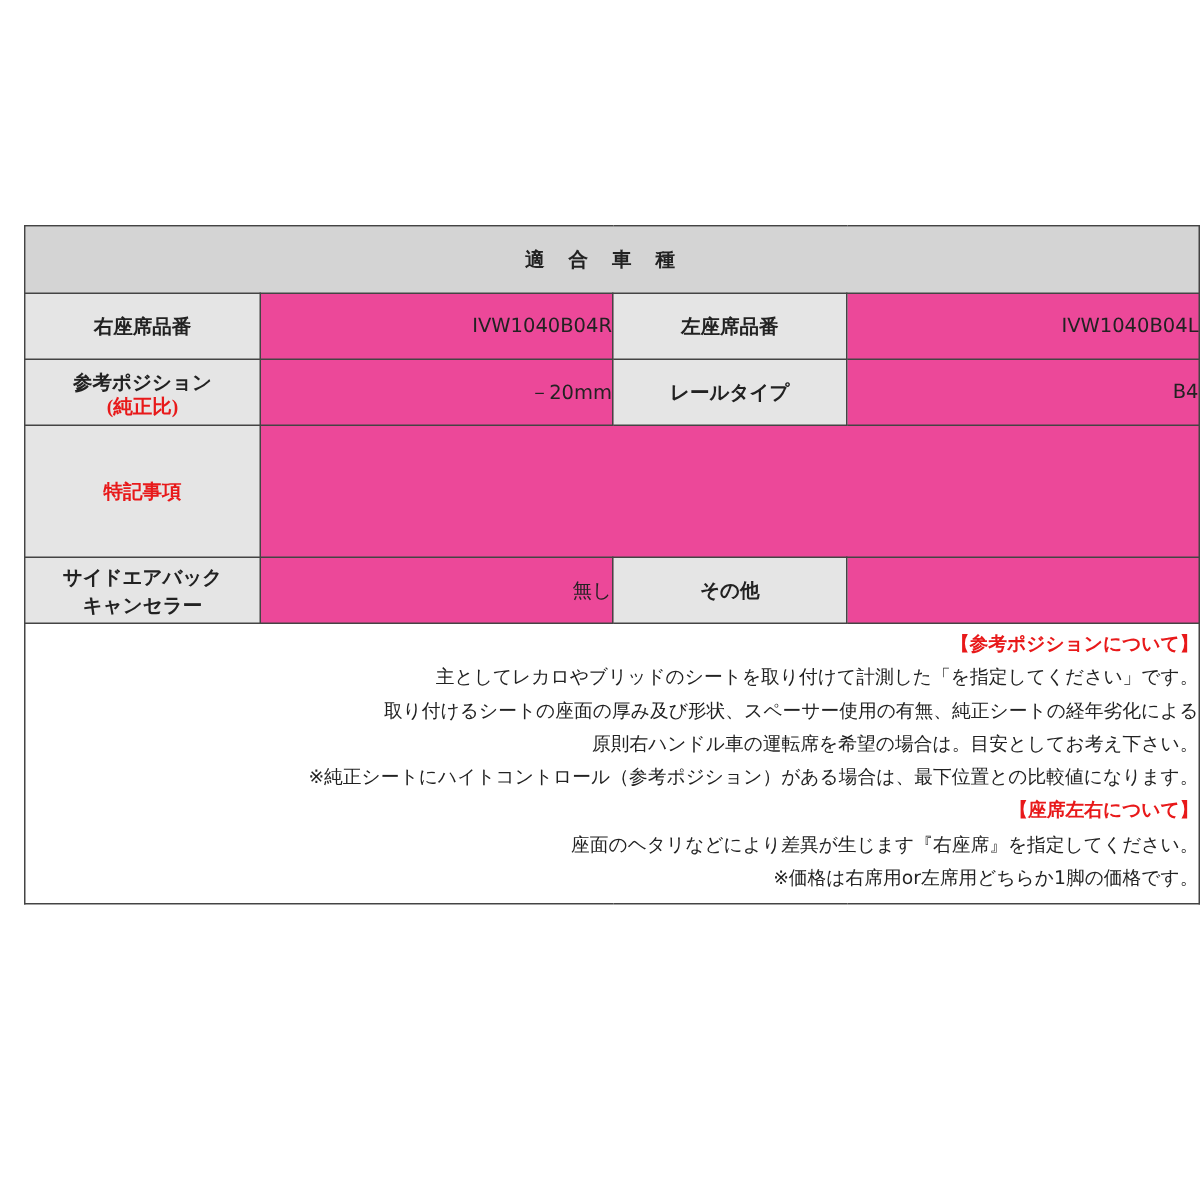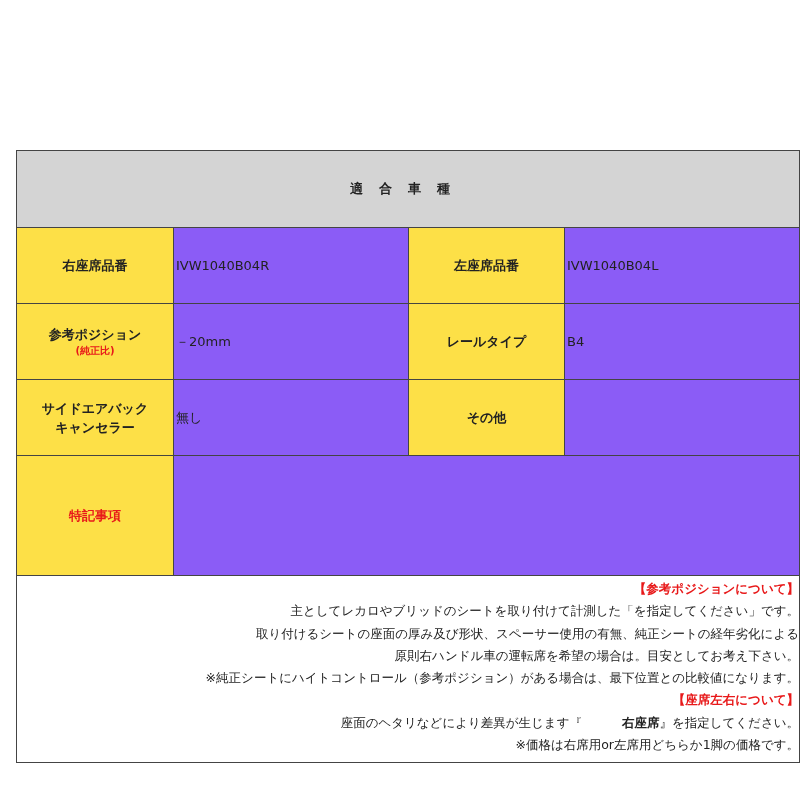--- a/index.html
+++ b/index.html
@@ -1,30 +1,30 @@
 <!DOCTYPE html>
 <html><head>
   <meta charset="utf-8">
   <style>
     html, body { margin: 0; padding: 0; background: #ffffff; }
     body { width: 800px; height: 800px; position: relative; overflow: hidden;
            font-family: "DejaVu Sans", "Liberation Sans", sans-serif; color: #222; }
     .sheet { position: absolute; left: 16px; top: 150px; width: 783px; }
     table.spec { border-collapse: collapse; width: 783px; table-layout: fixed; }
-    table.spec td { border: 1.5px solid #444; padding: 16px; font-size: 13px; height: 43px; }
+    table.spec td { border: 1.5px solid #444; padding: 0; font-size: 13px; height: 43px; }
     .title-cell { background: #d4d4d4; text-align: center; font-weight: bold; font-size: 17px;
                   letter-spacing: 16px; height: 44px !important; }
-    .label { background: #fde047; text-align: center; font-weight: bold; font-size: 12.5px; line-height: 19px; }
-    .value { background: #8b5cf6; text-align: left; padding-left: 2px !important; font-size: 12.5px; }
-    .sub-red { color: #e8191a; font-size: 10px; font-weight: bold; display: block; line-height: 14px; }
+    .label { background: #e5e5e5; text-align: center; font-weight: bold; font-size: 12.5px; line-height: 19px; font-family: Liberation Serif, serif; }
+    .value { background: #ec4899; text-align: right; padding-left: 2px !important; font-size: 12.5px; }
+    .sub-red { color: #e8191a; font-size: 13px; font-weight: bold; display: block; line-height: 14px; }
     .red-label { color: #e8191a; }
     .notes-cell { text-align: right; vertical-align: top; padding: 2px 0 6px 2px !important; height: auto !important; }
     .note-line { font-size: 12.5px; line-height: 22.3px; white-space: nowrap; }
     .note-head { color: #e8191a; font-weight: bold; }
-    .hl { font-weight: bold; margin-left: 40px; }
+    .hl { font-weight: normal; }
   </style>
 </head>
 <body>
 
 <div class="sheet">
   <table class="spec">
     <colgroup>
       <col style="width:157px">
         <col style="width:235px">
         <col style="width:156px">
@@ -43,31 +43,31 @@
     <tr>
       <td class="label">
         <span>参考ポジション</span>
         <span class="sub-red">(純正比)</span>
       </td>
       <td class="value">－20mm</td>
       <td class="label">レールタイプ</td>
       <td class="value">B4</td>
     </tr>
     <tr>
+      <td class="label red-label" style="height:87px">特記事項</td>
+      <td colspan="3" class="value"></td>
+    </tr>
+    <tr>
       <td class="label">
         <span style="display:block">サイドエアバック</span>
         <span style="display:block">キャンセラー</span>
       </td>
       <td class="value">無し</td>
       <td class="label">その他</td>
       <td class="value"></td>
-    </tr>
-    <tr>
-      <td class="label red-label" style="height:87px">特記事項</td>
-      <td colspan="3" class="value"></td>
     </tr>
     <tr>
       <td colspan="4" class="notes-cell">
         <div class="note-line note-head">【参考ポジションについて】</div>
         <div class="note-line">主としてレカロやブリッドのシートを取り付けて計測した「を指定してください」です。</div>
         <div class="note-line">取り付けるシートの座面の厚み及び形状、スペーサー使用の有無、純正シートの経年劣化による</div>
         <div class="note-line">原則右ハンドル車の運転席を希望の場合は。目安としてお考え下さい。</div>
         <div class="note-line">※純正シートにハイトコントロール（参考ポジション）がある場合は、最下位置との比較値になります。</div>
         <div class="note-line note-head">【座席左右について】</div>
         <div class="note-line"><span>座面のヘタリなどにより差異が生じます『</span><span class="hl">右座席</span><span>』を指定してください。</span></div>

